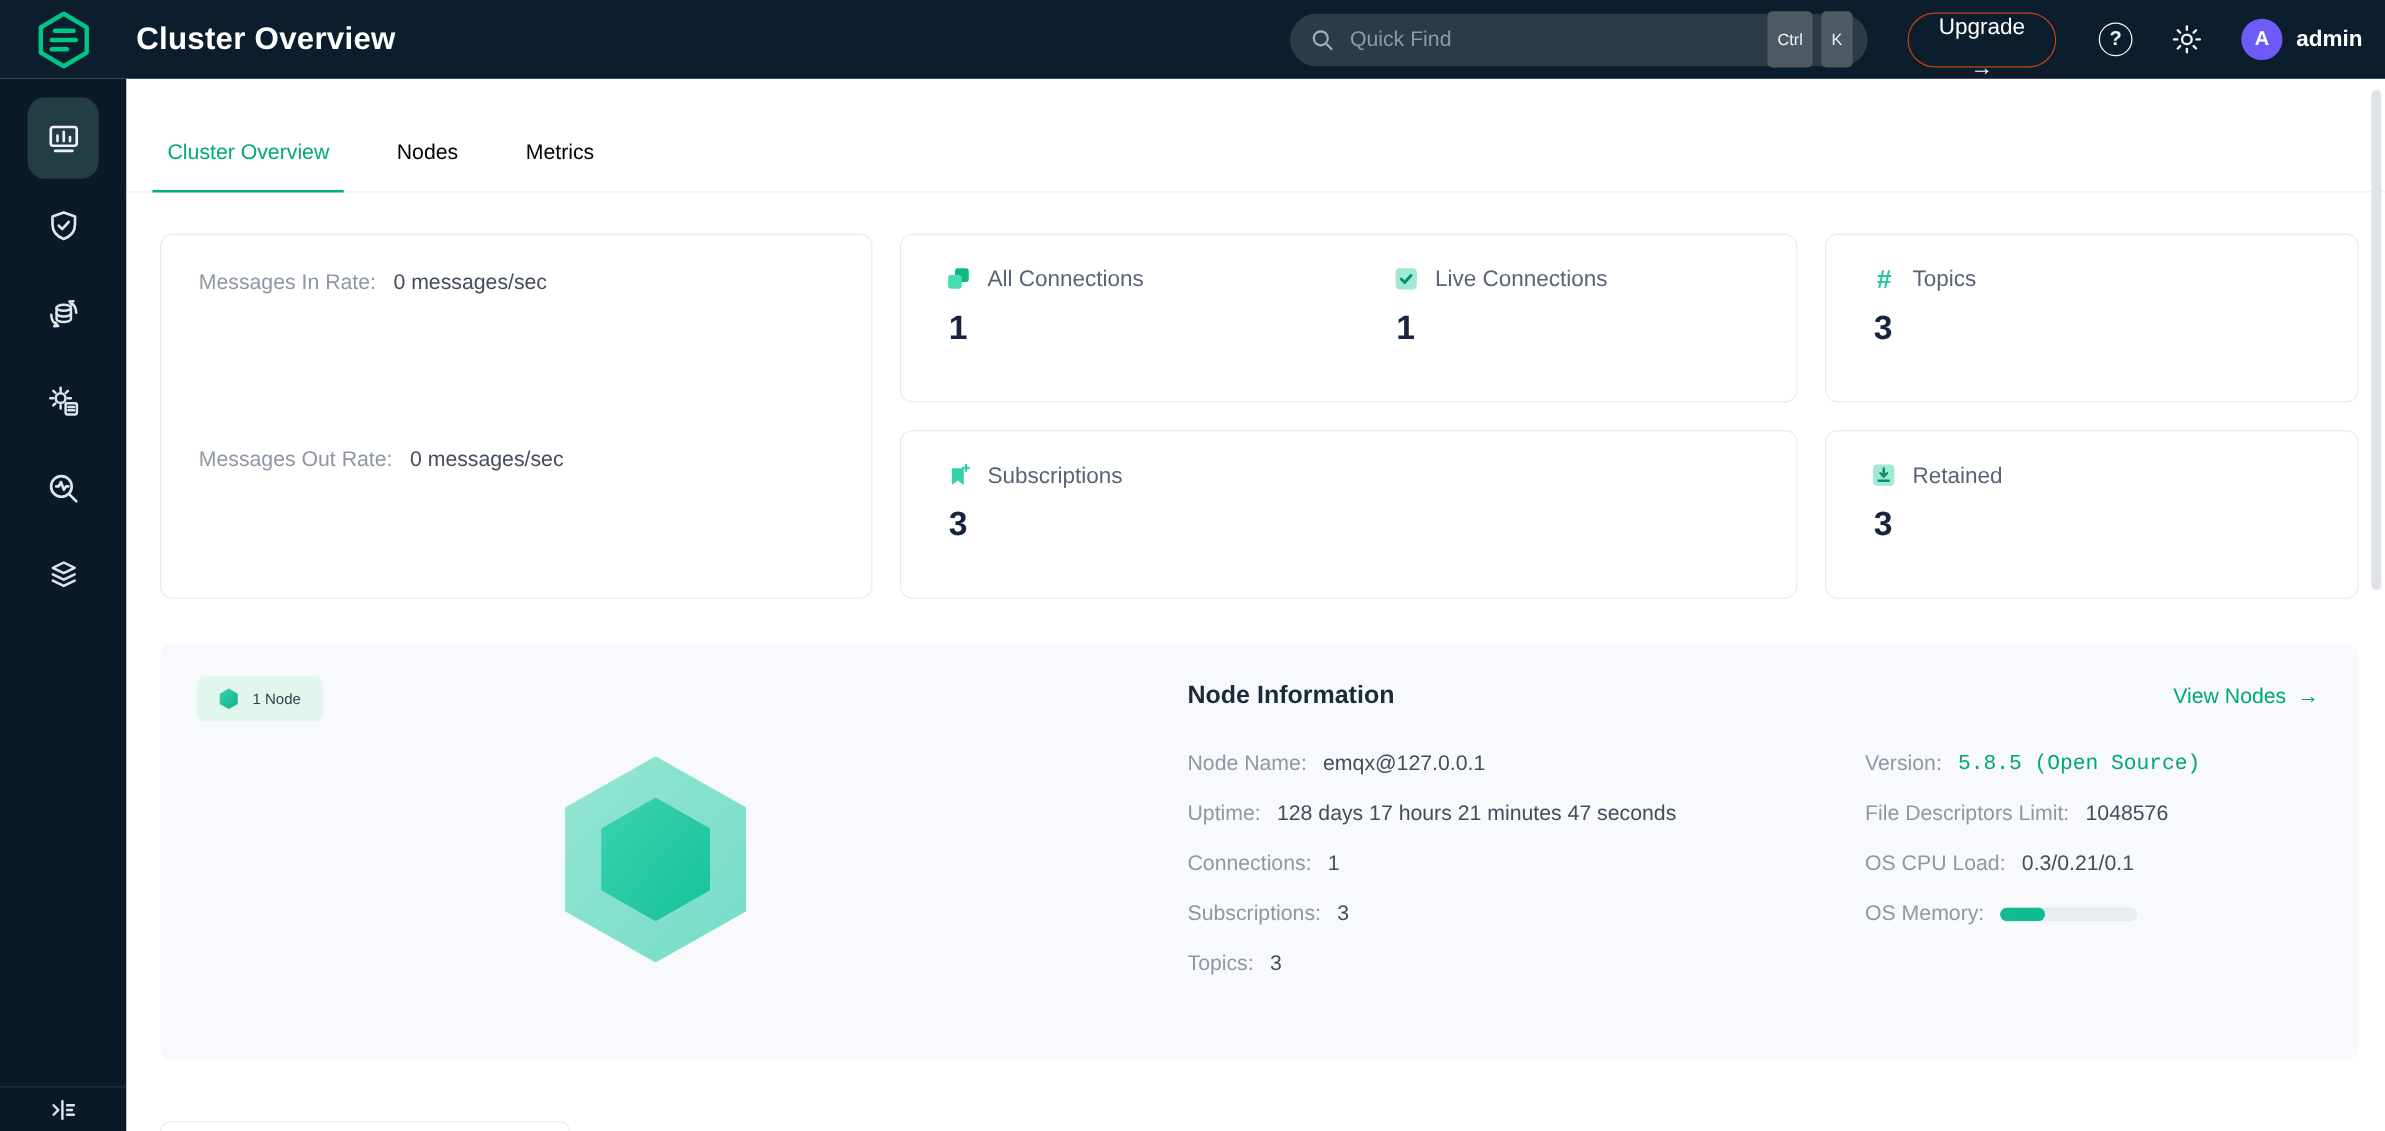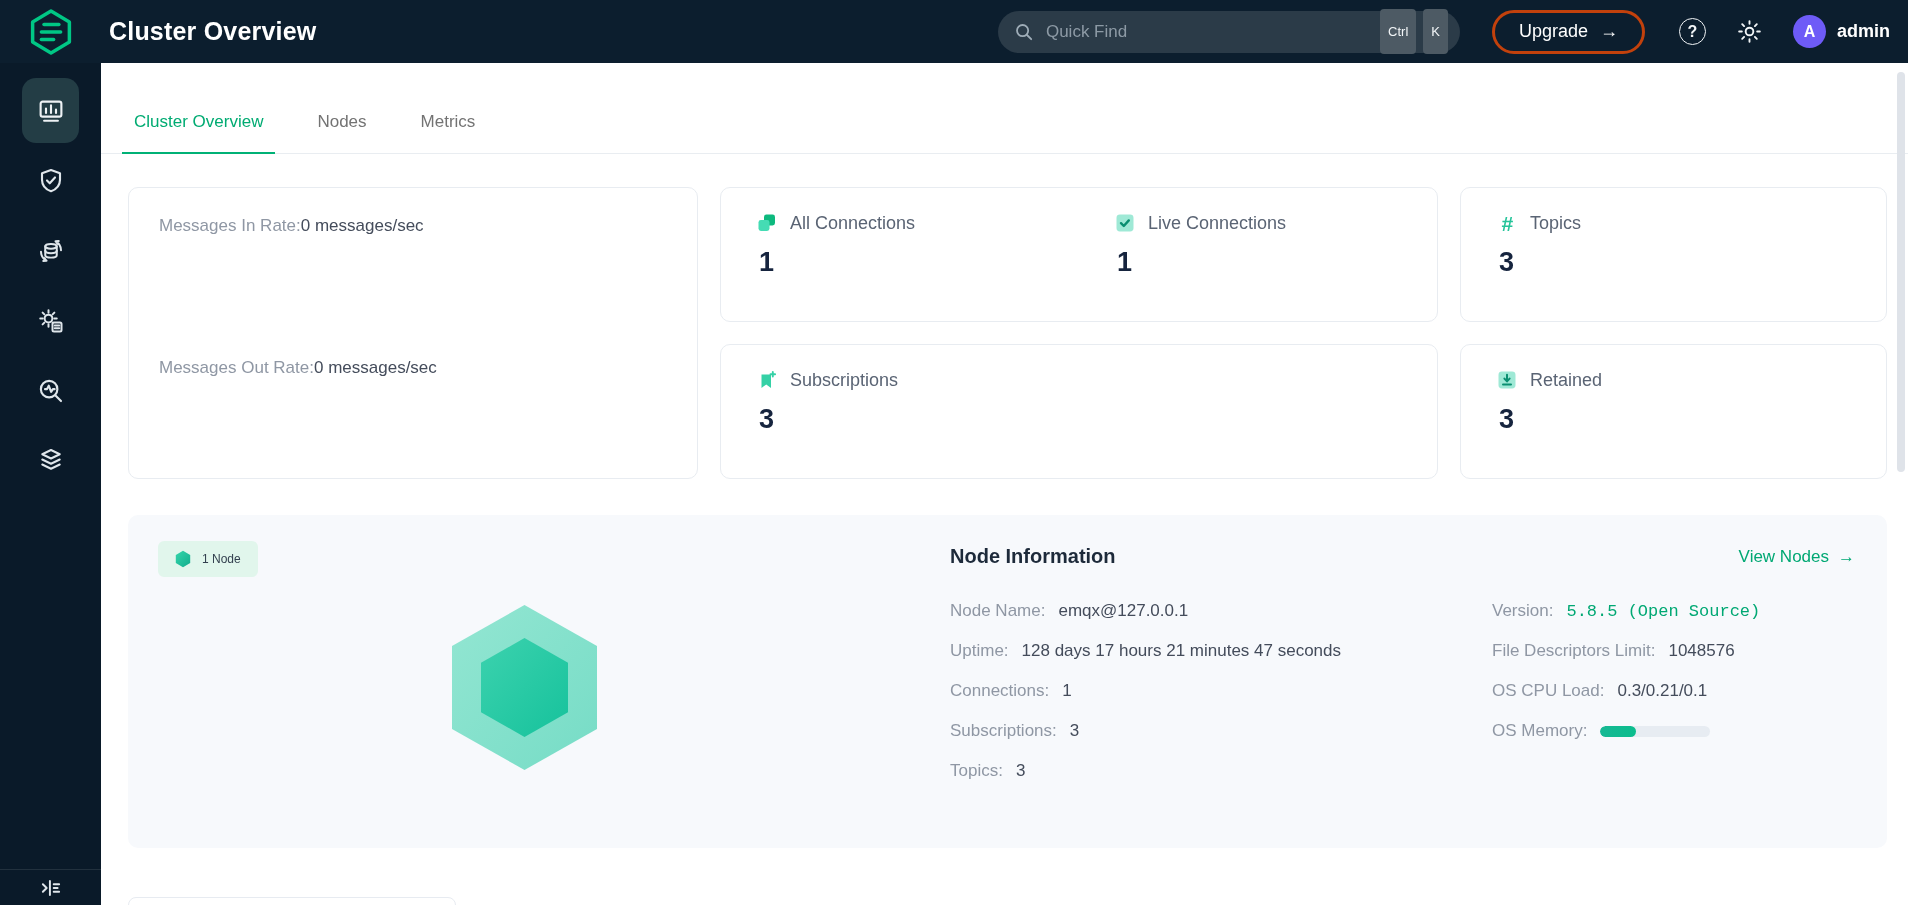--- a/index.html
+++ b/index.html
@@ -13,23 +13,23 @@
   .logo-wrap { width:101px; display:flex; justify-content:center; align-items:center; }
   .page-title { color:#ffffff; font-size:25px; font-weight:700; margin-left:8px; letter-spacing:.2px; }
   .header-spacer { flex:1; }
   .search { width:462px; height:42px; background:#2b3b48; border-radius:21px;
     display:flex; align-items:center; padding:0 12px 0 16px; margin-right:32px; }
   .search input { flex:1; background:transparent; border:none; outline:none;
     color:#cfd7dd; font-size:17px; margin-left:12px; font-family:inherit; }
   .search input::placeholder { color:#8d9aa5; }
   .key-badge { background:#4d5a64; color:#f2f5f7; font-size:13px; border-radius:4px;
     padding:16px 8px; margin-left:7px; line-height:1; }
-  .upgrade-btn { height:44px; border:3px solid #c2410c; border-radius:22px; background:transparent;
+  .upgrade-btn { height:44px; border:1px solid #c2410c; border-radius:22px; background:transparent;
     color:#ffffff; font-size:18px; display:flex; align-items:center; gap:12px; padding:0 24px;
-    margin-right:34px; cursor:pointer; font-family:inherit; }
+    margin-right:34px; cursor:pointer; font-family:inherit;flex-direction:column; }
   .upgrade-arrow { font-size:18px; }
   .help-icon { width:27px; height:27px; border:1.8px solid #f2f5f7; border-radius:50%;
     color:#f2f5f7; font-size:16px; font-weight:700; display:flex; align-items:center;
     justify-content:center; margin-right:30px; }
   .gear-wrap { margin-right:30px; display:flex; }
   .avatar { width:33px; height:33px; border-radius:50%; background:#6e5bf7; color:#fff;
     font-size:16px; font-weight:700; display:flex; align-items:center; justify-content:center; }
   .username { color:#ffffff; font-size:18px; font-weight:600; margin:0 18px 0 11px; }
 
   
@@ -39,31 +39,31 @@
   .side-item { width:57px; height:65px; margin-bottom:5px; border-radius:14px;
     display:flex; align-items:center; justify-content:center; cursor:pointer; }
   .side-item.active { background:#233d45; }
   .side-footer { position:absolute; bottom:0; left:0; width:101px; height:36px;
     border-top:1px solid rgba(255,255,255,.10); display:flex; align-items:center; justify-content:center; }
 
   
   .main { position:absolute; top:63px; left:101px; width:1807px; height:842px; background:#ffffff; }
   .tabs { height:91px; display:flex; align-items:flex-end; padding-left:27px;
     border-bottom:1px solid #e9edf1; }
-  .tab { font-size:17px; color:#737373; padding:0 6px 21px 6px; margin-right:42px; cursor:pointer; position:relative; }
+  .tab { font-size:17px; color:#000000; padding:0 6px 21px 6px; margin-right:42px; cursor:pointer; position:relative; }
   .tab.active { color:#00ab72; }
   .tab.active::after { content:""; position:absolute; left:-6px; right:-6px; bottom:-1px;
     height:2px; background:#00b176; }
 
   .content { padding:33px 21px 0 27px; }
   .grid { display:grid; grid-template-columns:570px 718px 427px; grid-template-rows:135px 135px;
     column-gap:22px; row-gap:22px; }
   .card { background:#fff; border:1px solid #e8ecf1; border-radius:10px; }
   .rate-card { grid-row:1 / 3; padding:28px 30px; }
-  .rate-row { display:flex; align-items:baseline; }
+  .rate-row { display:flex; align-items:baseline; gap:14px; }
   .rate-row + .rate-row { margin-top:122px; }
   .rate-label { color:#8f97a4; font-size:17px; }
   .rate-value { color:#444c5b; font-size:17px; }
 
   .stat-group { display:flex; }
   .stat { width:50%; padding:25px 0 0 36px; }
   .stat-single { padding:25px 0 0 36px; }
   .stat-head { display:flex; gap:13px; }
   .stat-label { color:#5a6474; font-size:18px; }
   .stat-value { margin-top:13px; margin-left:2px; color:#16243e; font-size:27px; font-weight:700; }

